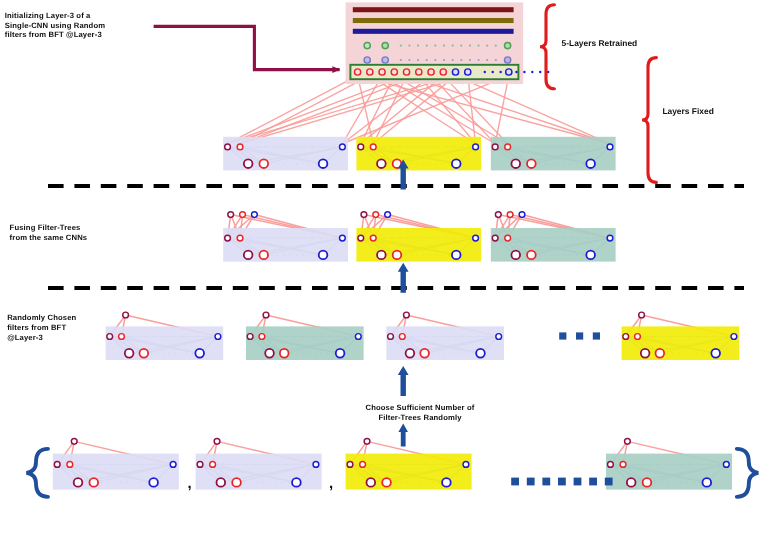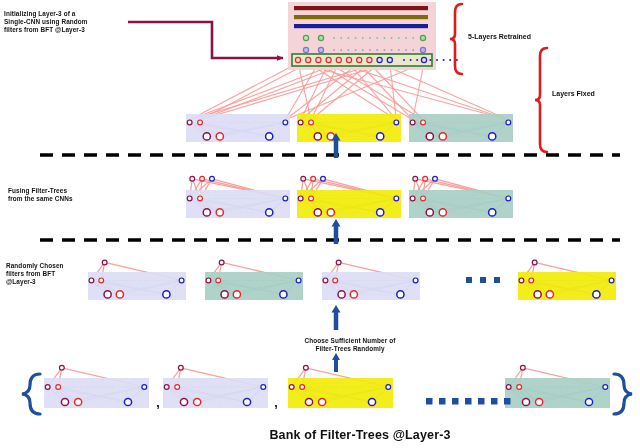--- a/index.html
+++ b/index.html
@@ -789,17 +789,16 @@
 filters from BFT
 @Layer-3</div>
 
   <div class="lbl sm" style="left:275px;top:337px;width:150px;">Choose Sufficient Number of
 Filter-Trees Randomly</div>
 
   <div class="lbl md left" style="left:468px;top:33px;width:120px;">5-Layers Retrained</div>
 
   <div class="lbl md left" style="left:552px;top:90px;width:84px;">Layers Fixed</div>
 
-  <div class="lbl big" style="left:250px;top:428px;width:220px;">Bank of Filter-Trees @Layer-3</div>
 
   <div class="lbl big" style="left:152px;top:396px;width:12px;">,</div>
   <div class="lbl big" style="left:270px;top:396px;width:12px;">,</div>
 </div>
 
 </body></html>

